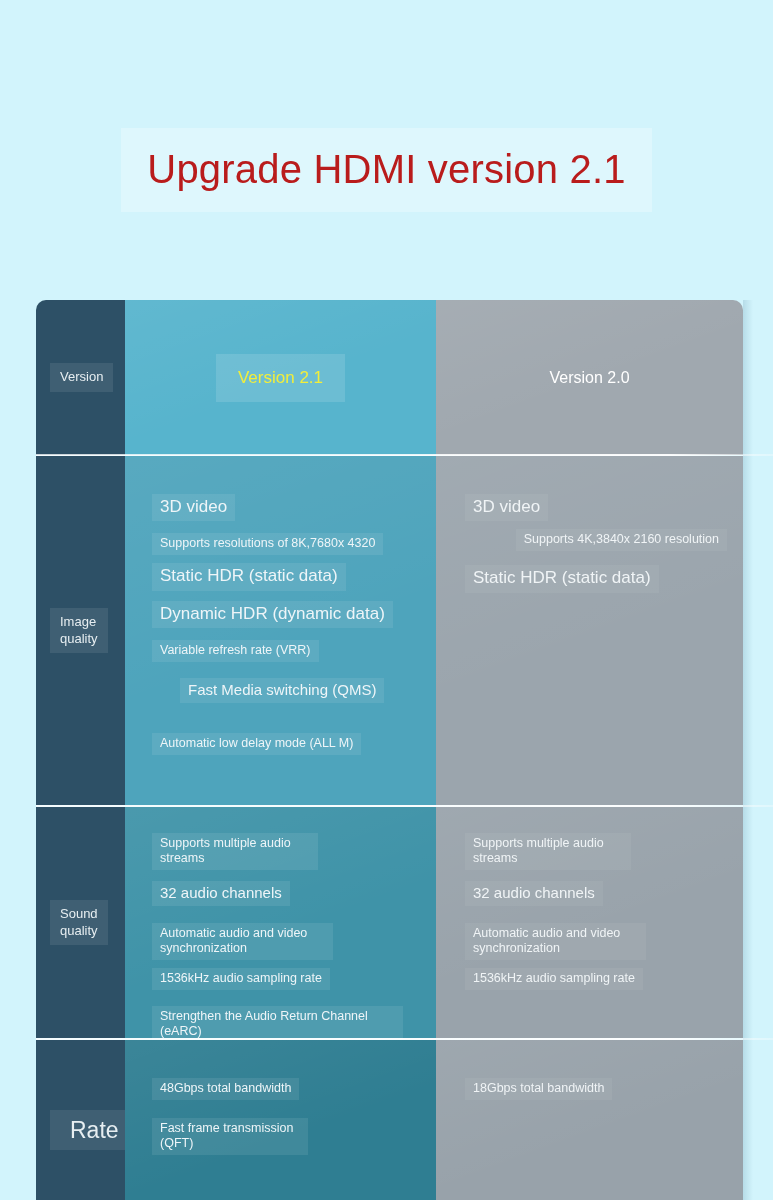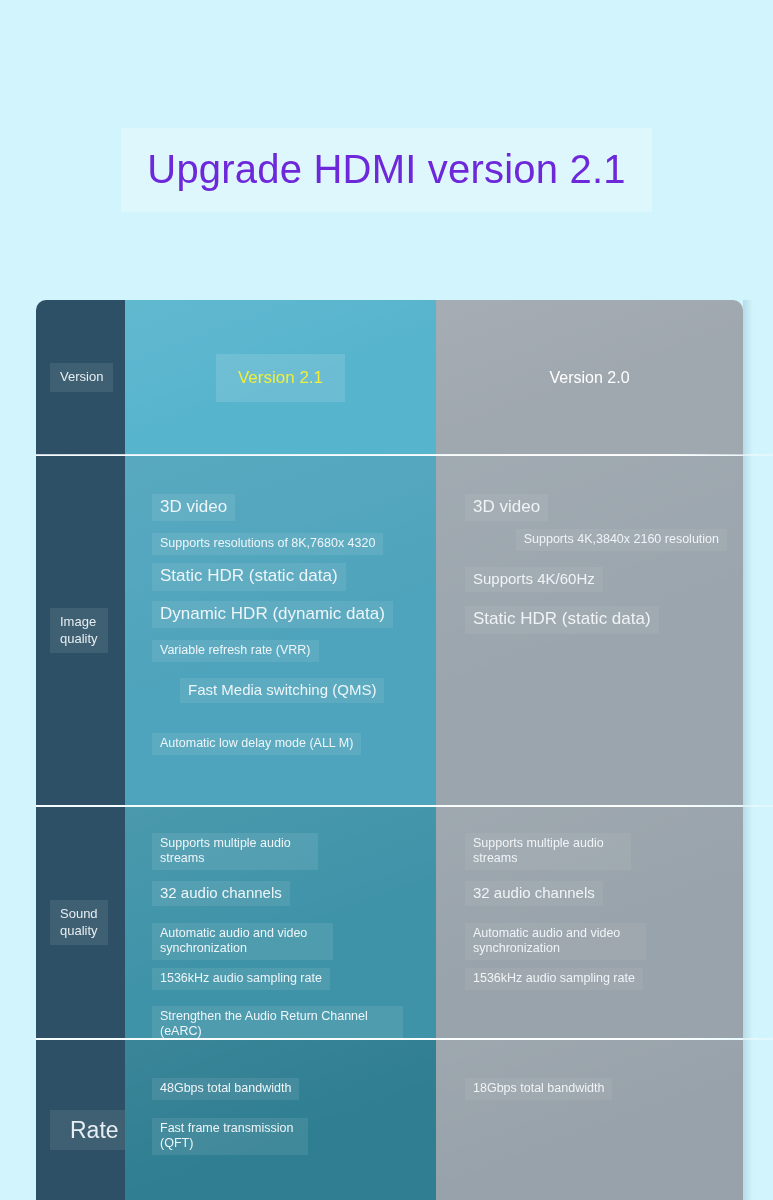--- a/index.html
+++ b/index.html
@@ -13,21 +13,21 @@
 
   
   .title-wrap{
     position:absolute;left:0;top:128px;width:773px;
     text-align:center;
   }
   .title{
     display:inline-block;
     font-size:40px;
     line-height:1.15;
-    color:#6d28d9;
+    color:#b91c1c;
     background:rgba(255,255,255,.28);
     padding:18px 26px 20px 26px;
     letter-spacing:.2px;
     font-weight:400;
   }
 
   
   .table{
     position:absolute;
     left:36px;top:300px;
@@ -182,21 +182,20 @@
         <div class="item-row" style="margin-top:16px;padding-left:28px;"><span class="item sz-md">Fast Media switching (QMS)</span></div>
         <div class="item-row" style="margin-top:30px;"><span class="item sz-sm">Automatic low delay mode (ALL M)</span></div>
       </div>
     </div>
 
     <div class="c-v20">
       <div class="sheen"></div>
       <div class="items v20">
         <div class="item-row"><span class="item sz-lg">3D video</span></div>
         <div class="item-row" style="margin-top:4px;text-align:right;"><span class="item sz-sm">Supports 4K,3840x 2160 resolution</span></div>
-        <div class="item-row" style="margin-top:16px;"><span class="item sz-md">Supports 4K/60Hz</span></div>
         <div class="item-row" style="margin-top:14px;"><span class="item sz-lg">Static HDR (static data)</span></div>
       </div>
     </div>
   </div>
   <div class="row-div" style="top:505px;"></div>
 
   <div class="row row-sound" style="top:507px;height:231px;">
     <div class="c-label">
       <span class="lbl lbl-sm"><span>Sound</span><br><span>quality</span></span>
     </div>

